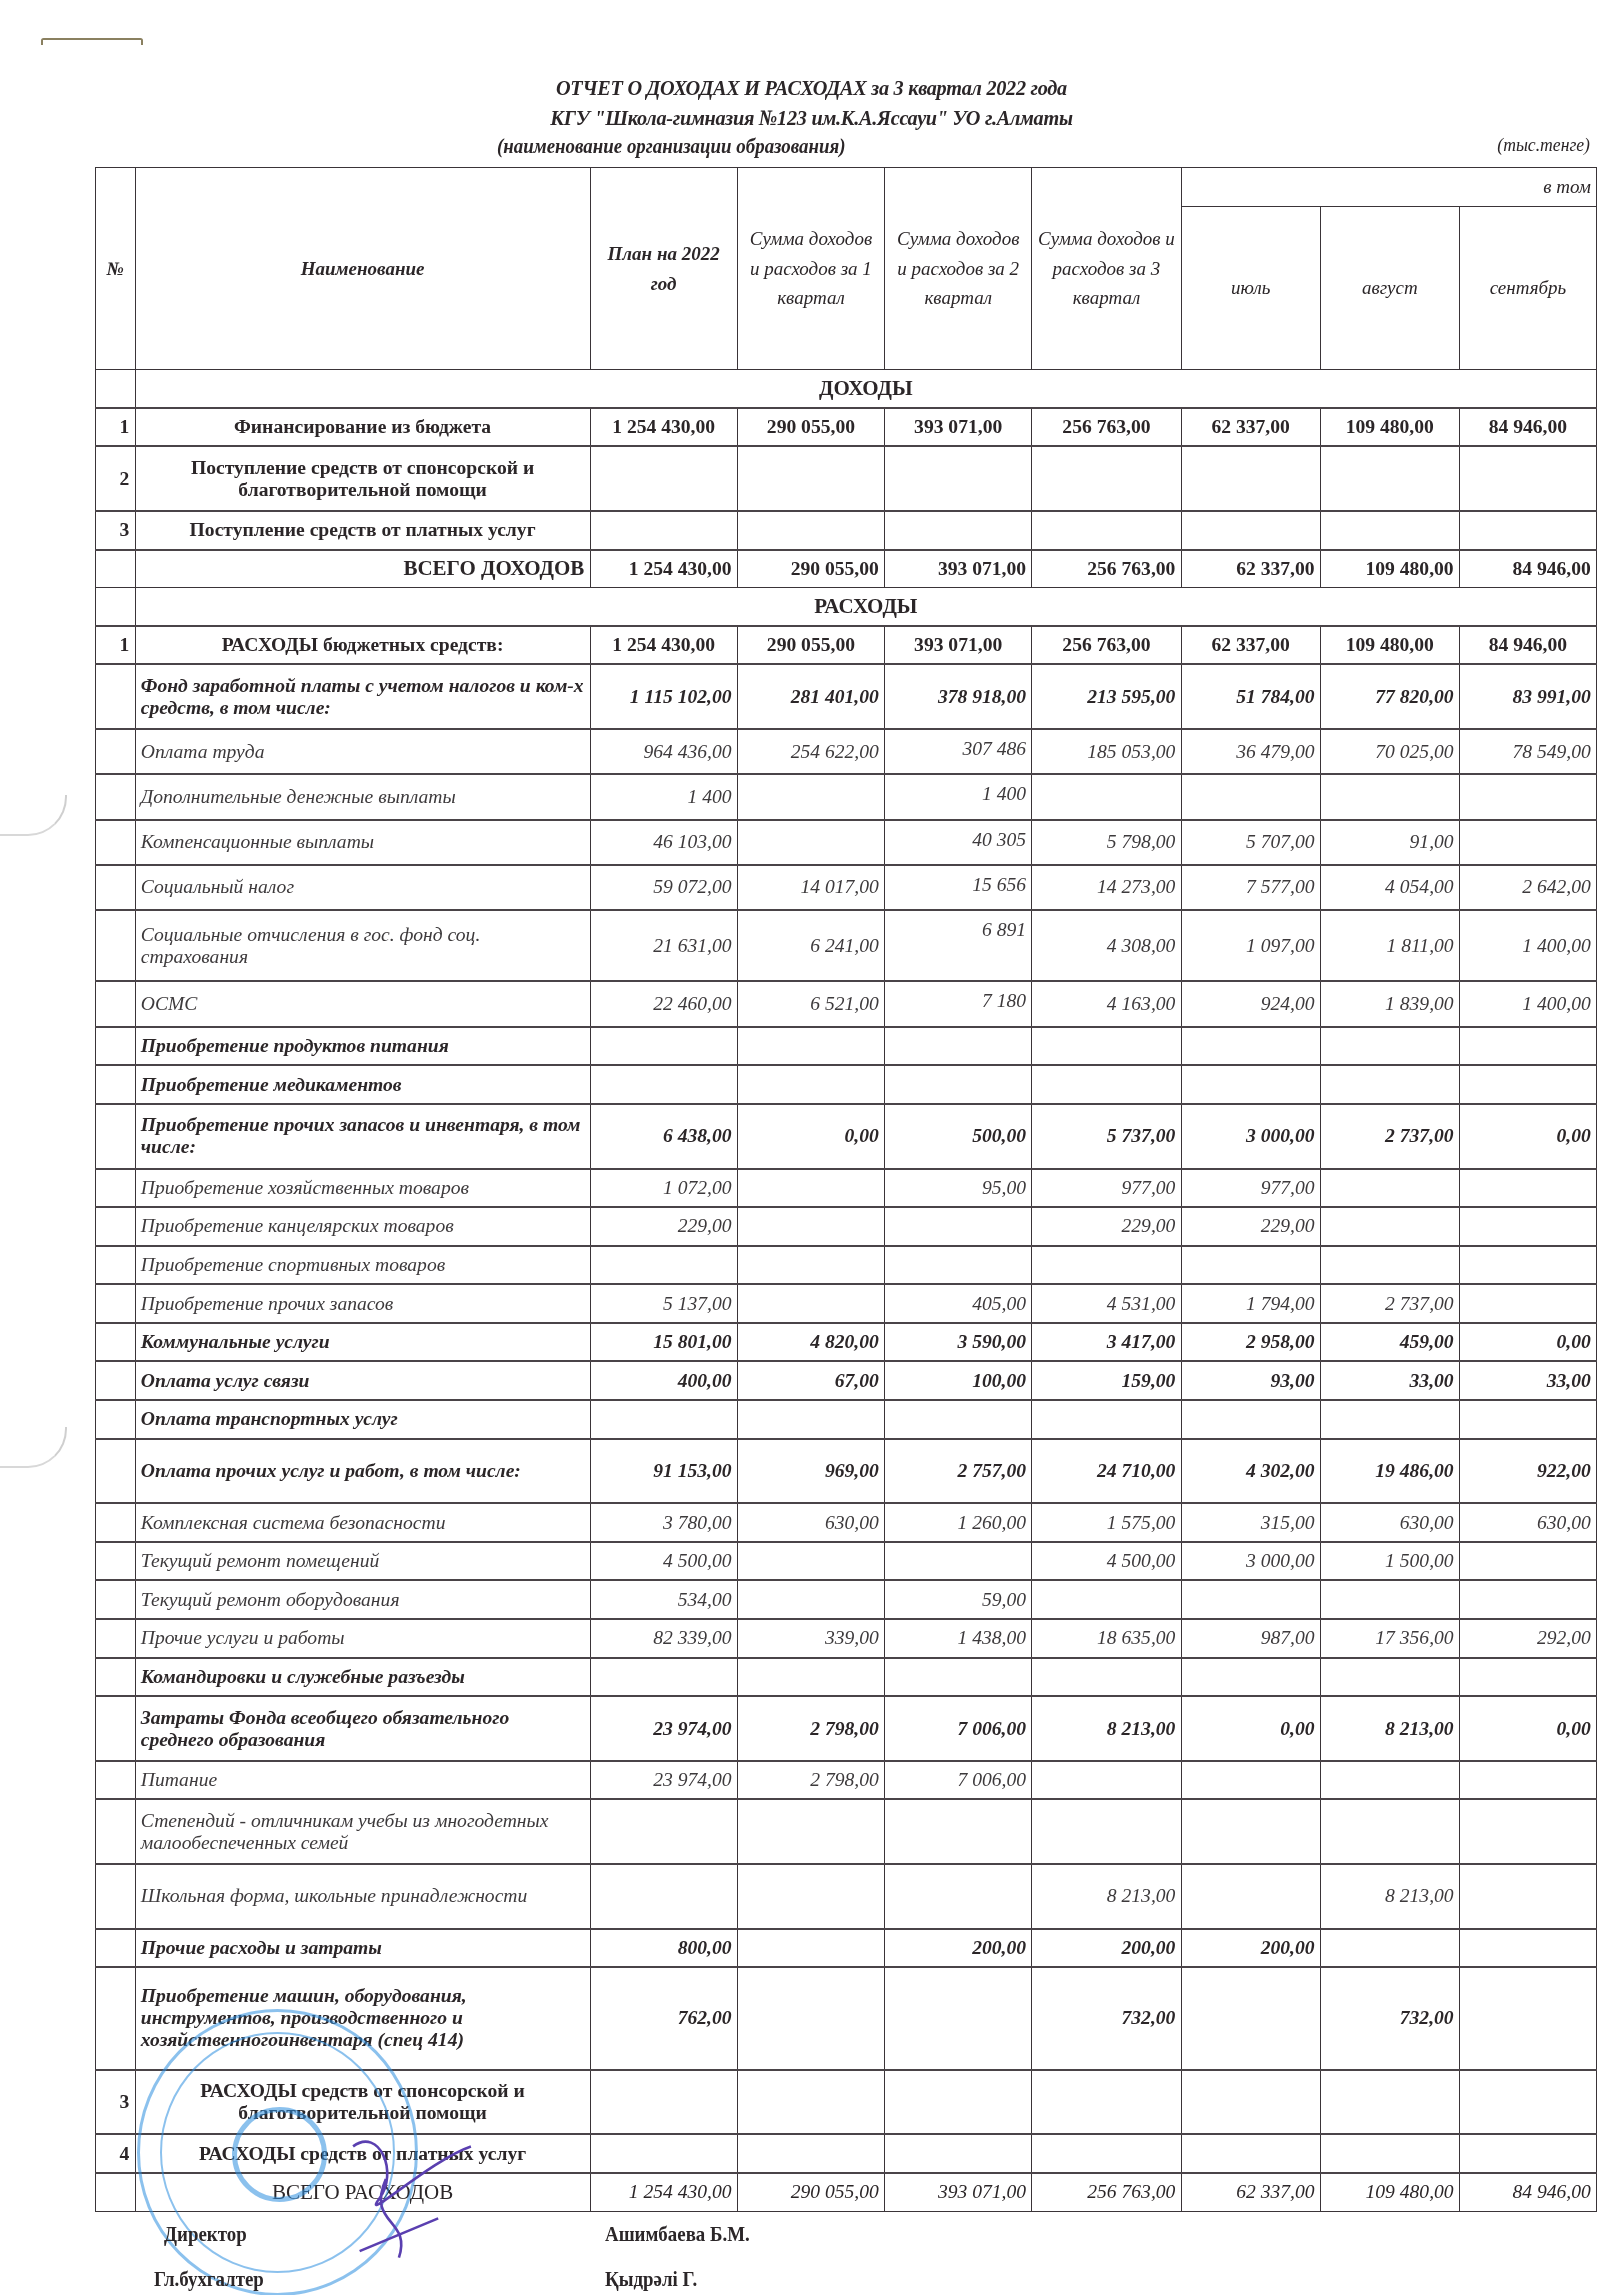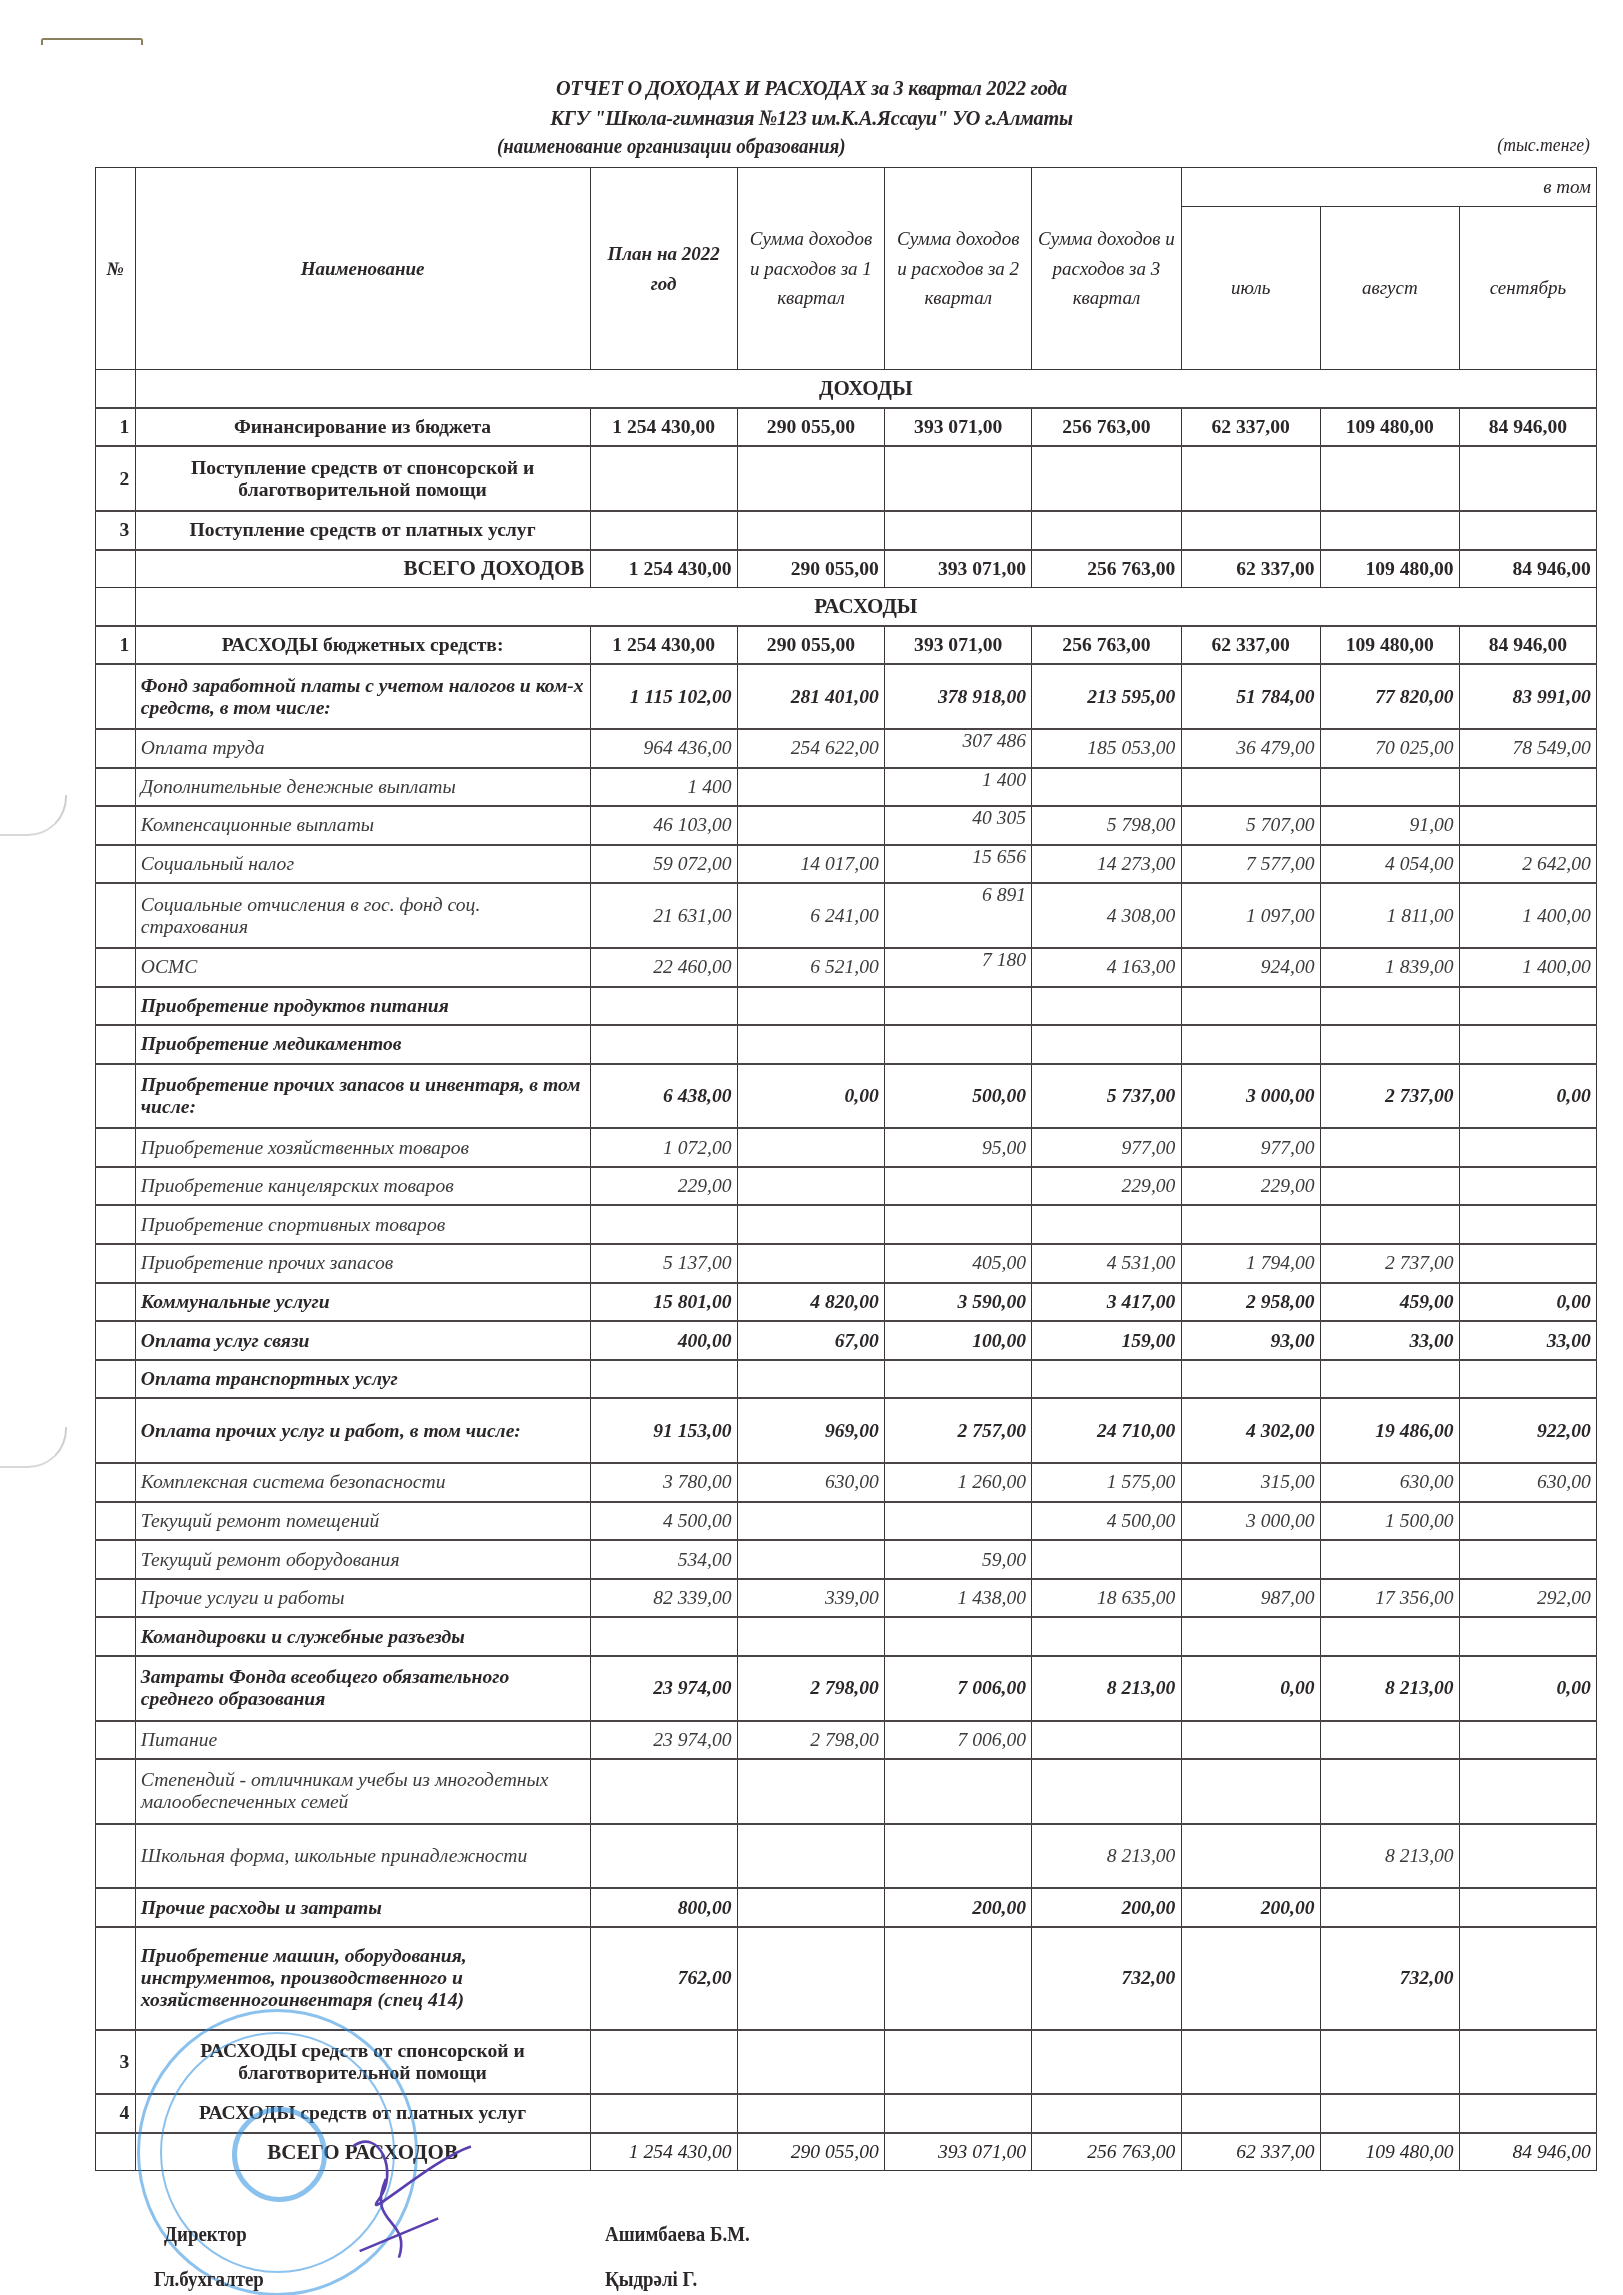--- a/index.html
+++ b/index.html
@@ -31,25 +31,25 @@
   td { font-size: 19.6px; height: 34px; }
   td.num { text-align: right; padding-right: 2.6px; font-weight: bold; }
   td.name { text-align: left; }
   td.val { text-align: right; white-space: nowrap; padding-right: 2.6px; }
   .section td.sect { text-align: center; font-weight: bold; font-size: 21px; margin-left: 16px; }
   .lvl-main td.name, .lvl-main td.val { font-weight: bold; font-style: normal; text-align: center; }
   .lvl-total td.name { font-weight: bold; text-align: right; font-size: 21px; }
   .lvl-total td.val { font-weight: bold; }
   .lvl-group td.name, .lvl-group td.val { font-weight: bold; font-style: italic; }
   .lvl-sub td.name, .lvl-sub td.val { font-style: italic; color: #3d3a3c; }
-  .lvl-total-exp td.name { font-weight: bold; text-align: center; font-size: 21px; }
+  .lvl-total-exp td.name { font-weight: normal; text-align: center; font-size: 21px; }
   .lvl-total-exp td.val { font-style: italic; font-weight: normal; }
   .tall2 td { height: 60px; }
   .tall3 td { height: 98px; }
-  .val.top { vertical-align: top; padding-top: 0; }
+  .val.top { vertical-align: top; padding-top: 8px; }
 
   .stamp { position: absolute; left: 137px; top: 2009px; width: 275px; height: 281px;
     border-radius: 50%; border: 3.9px solid #2e8fe0; opacity: 0.55; }
   .stamp::before { content: ""; position: absolute; left: 19.6px; top: 19.6px; right: 19.6px; bottom: 19.6px; border-radius: 50%; border: 2px solid #2e8fe0; }
   .stamp::after { content: ""; position: absolute; left: 92px; top: 95px; width: 85px; height: 85px; border-radius: 50%; border: 5.2px solid #2e8fe0; }
   .signature { position: absolute; left: 340px; top: 2120px; width: 144px; height: 151px; }
   .sign-label { position: absolute; font-weight: bold; font-size: 21px; transform: scaleX(0.9); transform-origin: left; }
   .sign-name { position: absolute; font-weight: bold; font-size: 21px; transform: scaleX(0.9); transform-origin: left; }
 </style>
 </head>

